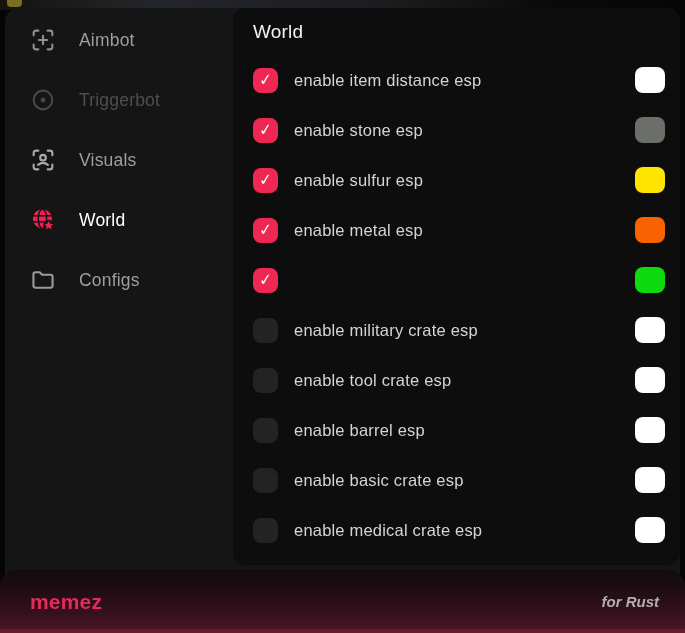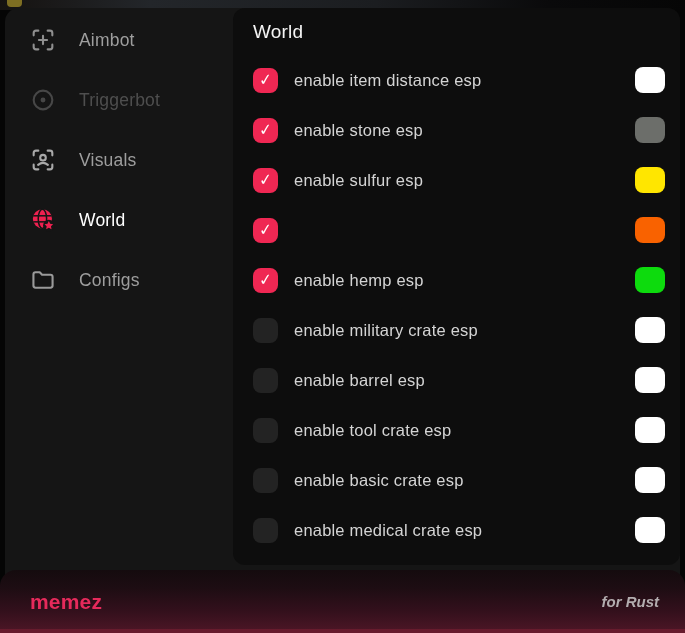--- a/index.html
+++ b/index.html
@@ -184,47 +184,47 @@
             <span class="check"></span>
           </span>
         <span class="row-label">enable sulfur esp</span>
         <span class="swatch" style="background: rgb(255, 230, 0);"></span>
       </div>
 
       <div class="row">
         <span class="checkbox checked">
             <span class="check"></span>
           </span>
+        <span class="row-label">enable metal esp</span>
         <span class="swatch" style="background: rgb(249, 98, 0);"></span>
       </div>
 
       <div class="row">
         <span class="checkbox checked">
             <span class="check"></span>
           </span>
-        <span class="row-label">enable hemp esp</span>
         <span class="swatch" style="background: rgb(13, 219, 13);"></span>
       </div>
 
 
       <div class="row">
         <span class="checkbox"></span>
         <span class="row-label">enable military crate esp</span>
         <span class="swatch" style="background: rgb(255, 255, 255);"></span>
       </div>
 
       <div class="row">
         <span class="checkbox"></span>
+        <span class="row-label">enable tool crate esp</span>
+        <span class="swatch" style="background: rgb(255, 255, 255);"></span>
+      </div>
+
+      <div class="row">
+        <span class="checkbox"></span>
         <span class="row-label">enable barrel esp</span>
-        <span class="swatch" style="background: rgb(255, 255, 255);"></span>
-      </div>
-
-      <div class="row">
-        <span class="checkbox"></span>
-        <span class="row-label">enable tool crate esp</span>
         <span class="swatch" style="background: rgb(255, 255, 255);"></span>
       </div>
 
       <div class="row">
         <span class="checkbox"></span>
         <span class="row-label">enable basic crate esp</span>
         <span class="swatch" style="background: rgb(255, 255, 255);"></span>
       </div>
 
       <div class="row">

